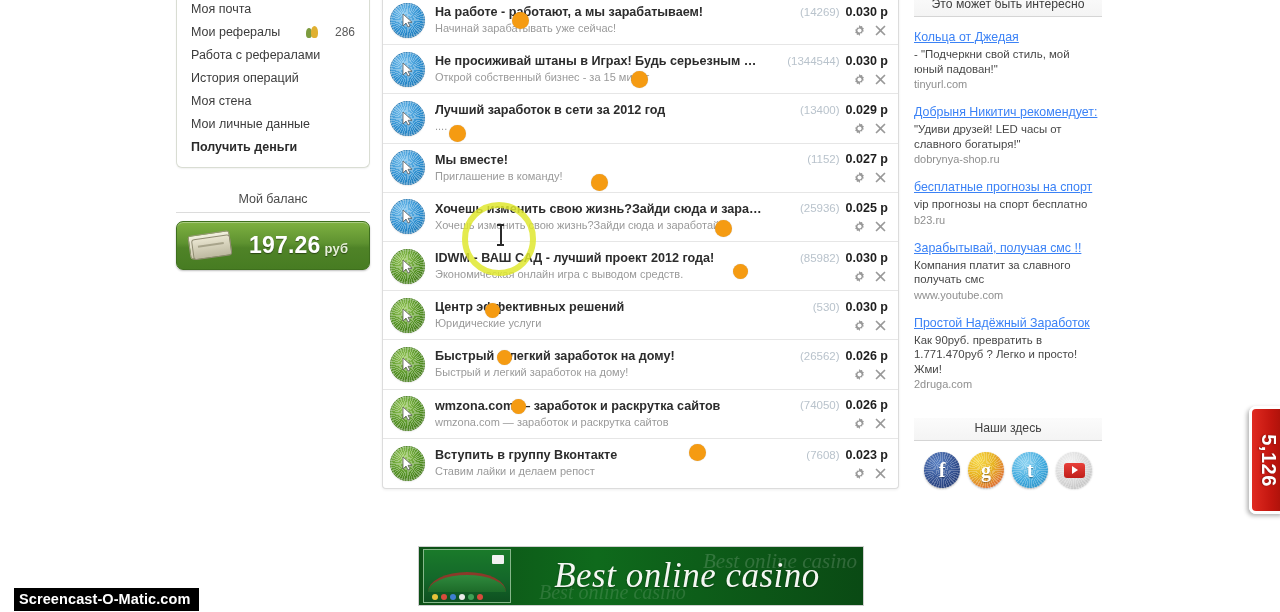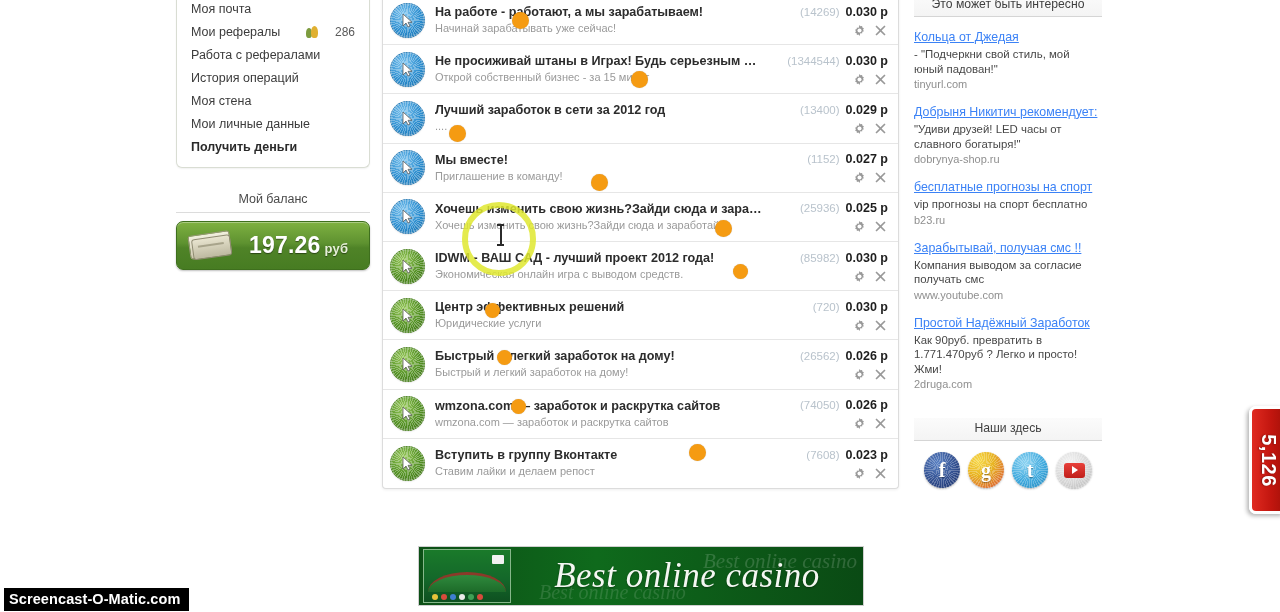--- a/index.html
+++ b/index.html
@@ -281,21 +281,21 @@
   .banner .btitle {
     position: relative; z-index: 3;
     flex: 1 1 auto; text-align: center;
     font-family: "Liberation Serif", serif; font-style: italic;
     font-size: 35px; color: #f4f7f2; letter-spacing: .5px;
     text-shadow: 0 1px 2px rgba(0,0,0,.4);
   }
 
   
   .watermark {
-    position: absolute; left: 4px; top: 588px;
+    position: absolute; left: 14px; top: 588px;
     background: #000; color: #fff;
     font-size: 14.5px; font-weight: bold;
     padding: 3px 9px 4px 5px;
     letter-spacing: .1px;
   }
 </style>
 </head>
 <body>
 
 <div class="page">
@@ -535,21 +535,21 @@
               <path d="M1,1 L1,13 L4,10 L6,14 L8,13 L6,9.3 L10,9.3 Z" fill="#ffffff" stroke="#5d5d5d" stroke-width="0.8"></path>
             </svg>
           </span>
         </div>
         <div class="ad-text">
           <div class="ad-title">Центр эффективных решений</div>
           <div class="ad-sub">Юридические услуги</div>
         </div>
         <div class="ad-right">
           <div class="ad-line1">
-            <span class="ad-count">(720)</span>
+            <span class="ad-count">(530)</span>
             <span class="ad-price"><span>0.030</span> <span>р</span></span>
           </div>
           <div class="ad-line2">
             <span class="act-ico"><svg viewBox="0 0 16 16" width="13" height="13">
                 <path fill="#777" d="M8 1.2l1.2 1.7 2-.5.3 2 1.9.8-1 1.8 1 1.8-1.9.8-.3 2-2-.5L8 14.8 6.8 13l-2 .5-.3-2-1.9-.8 1-1.8-1-1.8 1.9-.8.3-2 2 .5z"></path>
                 <circle cx="8" cy="8" r="2.5" fill="#fff"></circle>
               </svg></span>
             <span class="act-ico"><svg viewBox="0 0 16 16" width="13" height="13">
                 <path fill="#777" d="M3.2 1.8L8 6.6l4.8-4.8 1.4 1.4L9.4 8l4.8 4.8-1.4 1.4L8 9.4l-4.8 4.8-1.4-1.4L6.6 8 1.8 3.2z"></path>
               </svg></span>
@@ -674,21 +674,21 @@
           <div class="promo-desc">"Удиви друзей! LED часы от славного богатыря!"</div>
           <div class="promo-url">dobrynya-shop.ru</div>
         </div>
         <div class="promo">
           <div class="promo-title">бесплатные прогнозы на спорт</div>
           <div class="promo-desc">vip прогнозы на спорт бесплатно</div>
           <div class="promo-url">b23.ru</div>
         </div>
         <div class="promo">
           <div class="promo-title">Зарабытывай, получая смс !!</div>
-          <div class="promo-desc">Компания выводом за согласие получать смс</div>
+          <div class="promo-desc">Компания платит за славного получать смс</div>
           <div class="promo-url">www.youtube.com</div>
         </div>
         <div class="promo">
           <div class="promo-title">Простой Надёжный Заработок</div>
           <div class="promo-desc">Как 90руб. превратить в 1.771.470руб ? Легко и просто! Жми!</div>
           <div class="promo-url">2druga.com</div>
         </div>
       </div>
 
     <div class="panel-head social-head">Наши здесь</div>

